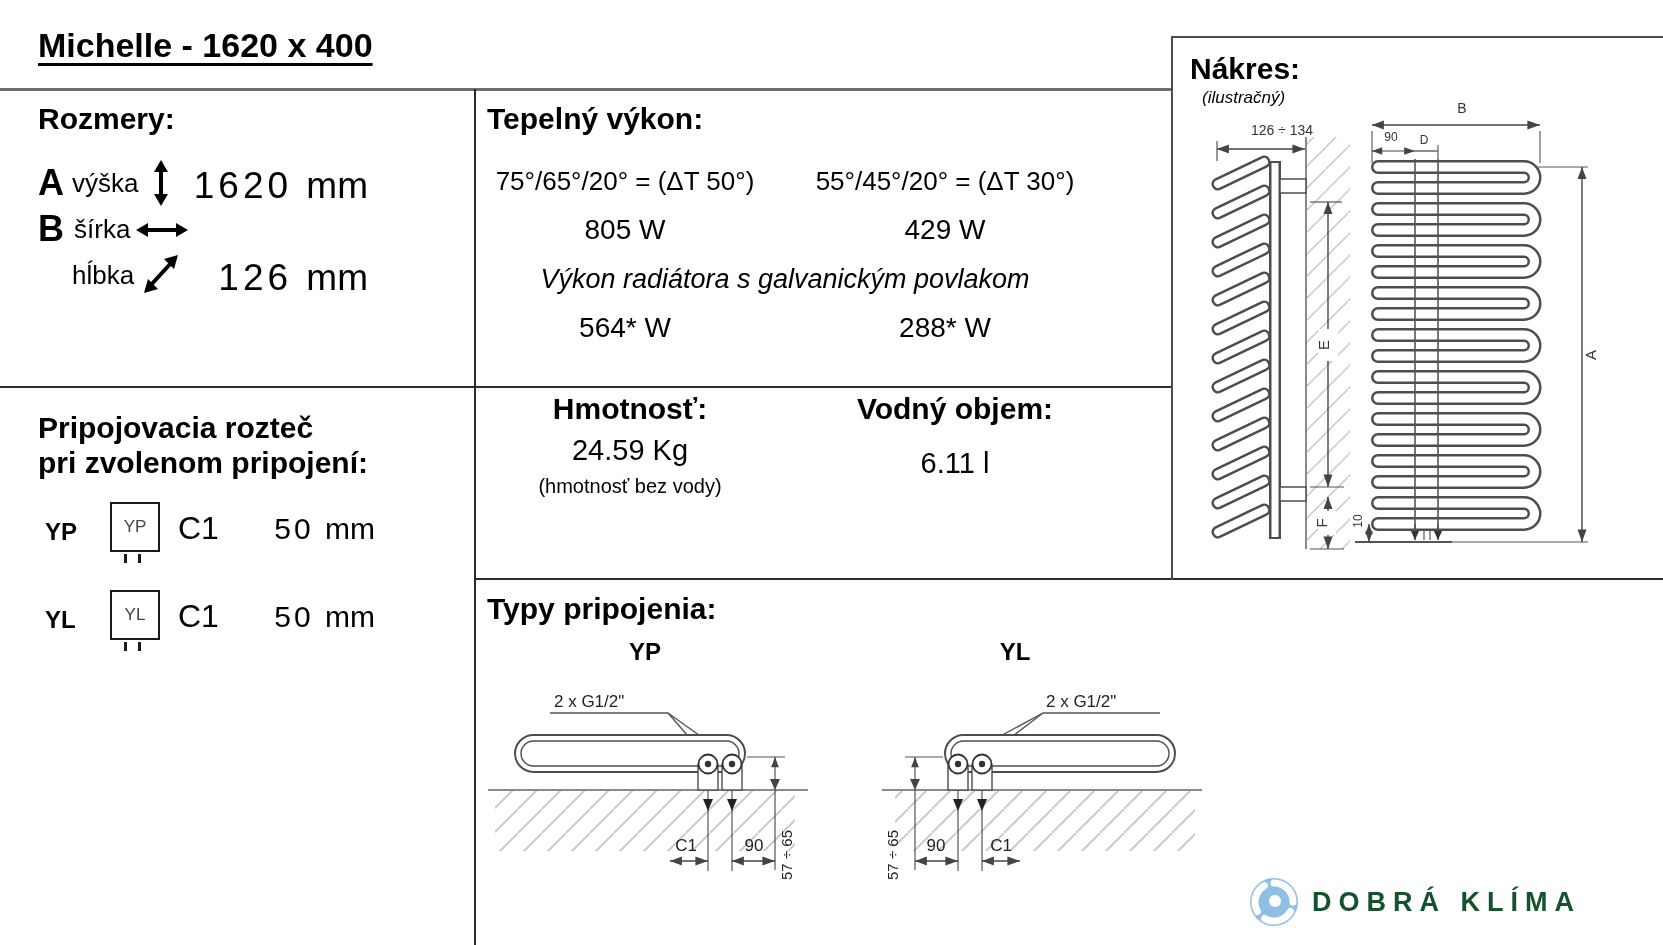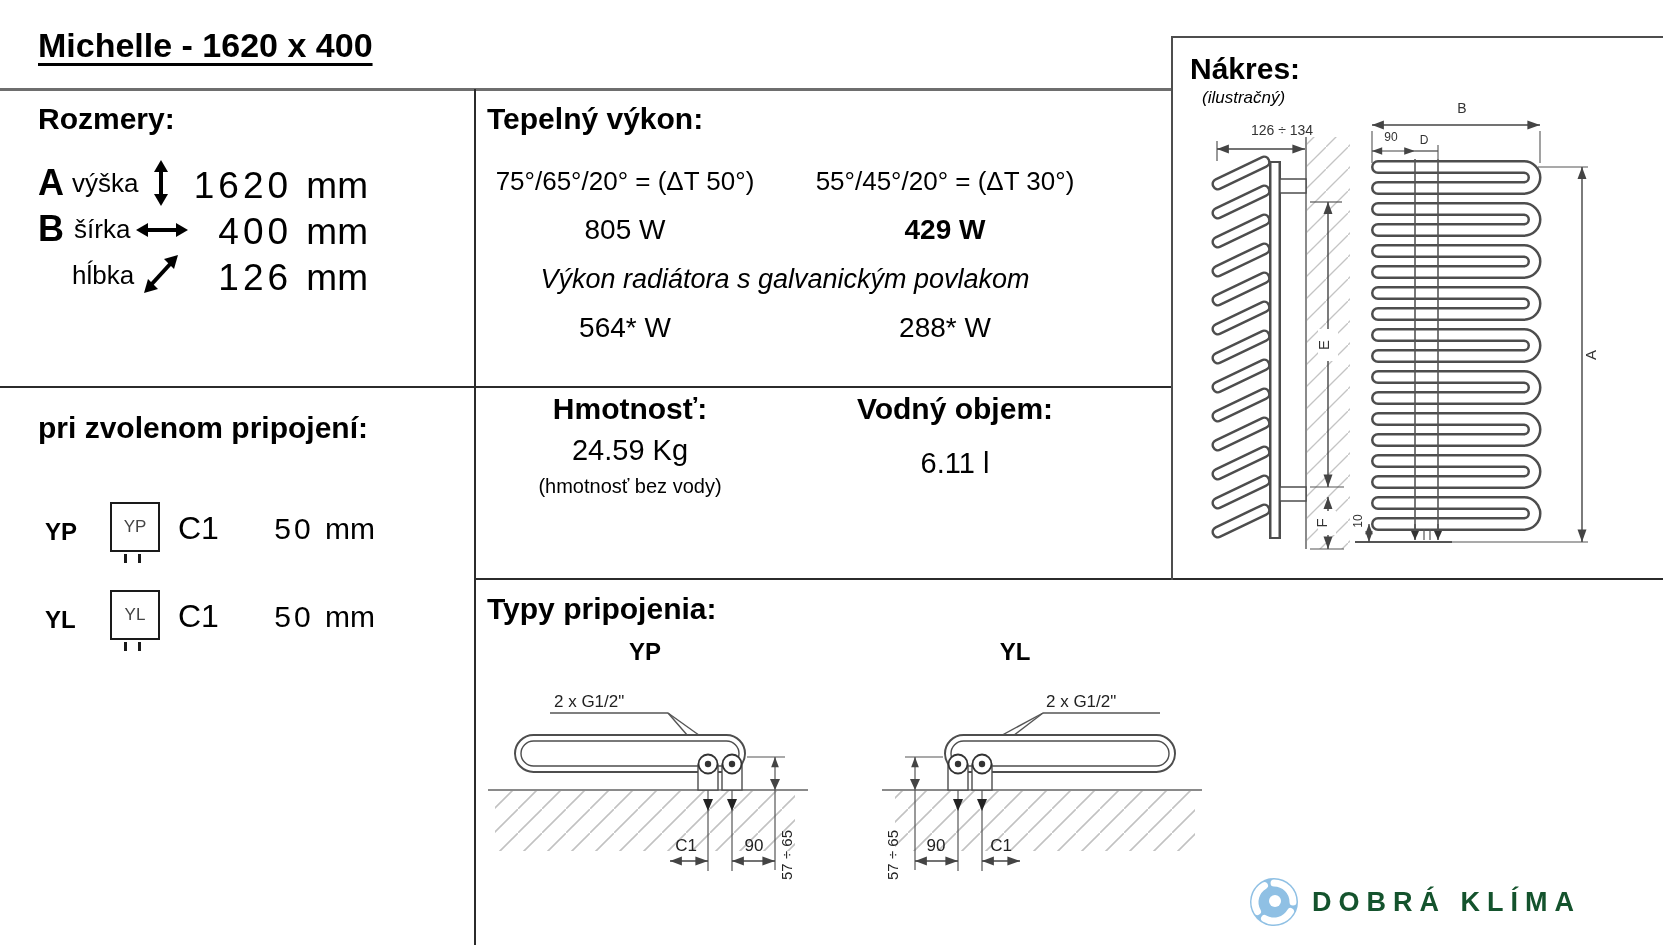--- a/index.html
+++ b/index.html
@@ -66,56 +66,54 @@
 
   <div class="dimrow" style="left:38px;top:208px;height:42px;">
     <span class="dimletter">B</span>
     <span class="dimlabel" style="margin-left:2px;">šírka</span>
   </div>
   <svg class="abs" style="left:136px;top:220px;" width="52" height="20">
     <line x1="8" y1="10" x2="44" y2="10" stroke="#000" stroke-width="4"></line>
     <polygon points="0,10 12,3 12,17" fill="#000"></polygon>
       <polygon points="52,10 40,3 40,17" fill="#000"></polygon>
   </svg>
-  <div class="dimvalue" style="left:170px;top:211px;width:198px;">
-    <span>400</span> <span style="letter-spacing:0;">mm</span>
-  </div>
 
   <div class="dimrow" style="left:72px;top:254px;height:42px;">
     <span class="dimlabel">hĺbka</span>
   </div>
   <svg class="abs" style="left:140px;top:252px;" width="42" height="44">
     <line x1="10" y1="34" x2="32" y2="10" stroke="#000" stroke-width="4"></line>
     <polygon points="38,3 24,7 34,17" fill="#000"></polygon>
       <polygon points="4,41 18,37 8,27" fill="#000"></polygon>
   </svg>
   <div class="dimvalue" style="left:170px;top:257px;width:198px;">
     <span>126</span> <span style="letter-spacing:0;">mm</span>
   </div>
 
   <div class="abs h1" style="left:487px;top:102px;">Tepelný výkon:</div>
   <div class="abs formula" style="left:465px;top:166px;width:320px;">75°/65°/20° = (ΔT 50°)</div>
   <div class="abs formula" style="left:785px;top:166px;width:320px;">55°/45°/20° = (ΔT 30°)</div>
   <div class="abs power" style="left:465px;top:214px;width:320px;">805 W</div>
-  <div class="abs power" style="left:785px;top:214px;width:320px;font-weight:bold;">429 W</div>
+  <div class="abs power" style="left:785px;top:214px;width:320px;">429 W</div>
   <div class="abs coatnote" style="left:485px;top:264px;width:600px;">Výkon radiátora s galvanickým povlakom</div>
   <div class="abs power" style="left:465px;top:312px;width:320px;">564* W</div>
   <div class="abs power" style="left:785px;top:312px;width:320px;">288* W</div>
 
   <div class="wcol" style="left:470px;top:392px;width:320px;">
     <div class="h1">Hmotnosť:</div>
     <div class="wval" style="margin-top:8px;">24.59 Kg</div>
     <div class="wnote" style="margin-top:8px;">(hmotnosť bez vody)</div>
   </div>
   <div class="wcol" style="left:790px;top:392px;width:330px;">
     <div class="h1">Vodný objem:</div>
     <div class="wval" style="margin-top:21px;">6.11 l</div>
   </div>
 
   <div class="abs h1" style="left:38px;top:410px;line-height:1.18;">
+    <div>Pripojovacia rozteč</div>
     <div>pri zvolenom pripojení:</div>
   </div>
 
   <div class="abs conn-code" style="left:45px;top:518px;">YP</div>
   <div class="conn-box" style="left:110px;top:502px;">
     <span>YP</span>
   </div>
   <div class="conn-tick" style="left:124px;top:554px;"></div>
   <div class="conn-tick" style="left:138px;top:554px;"></div>
   <div class="abs conn-c" style="left:178px;top:510px;">C1</div>

